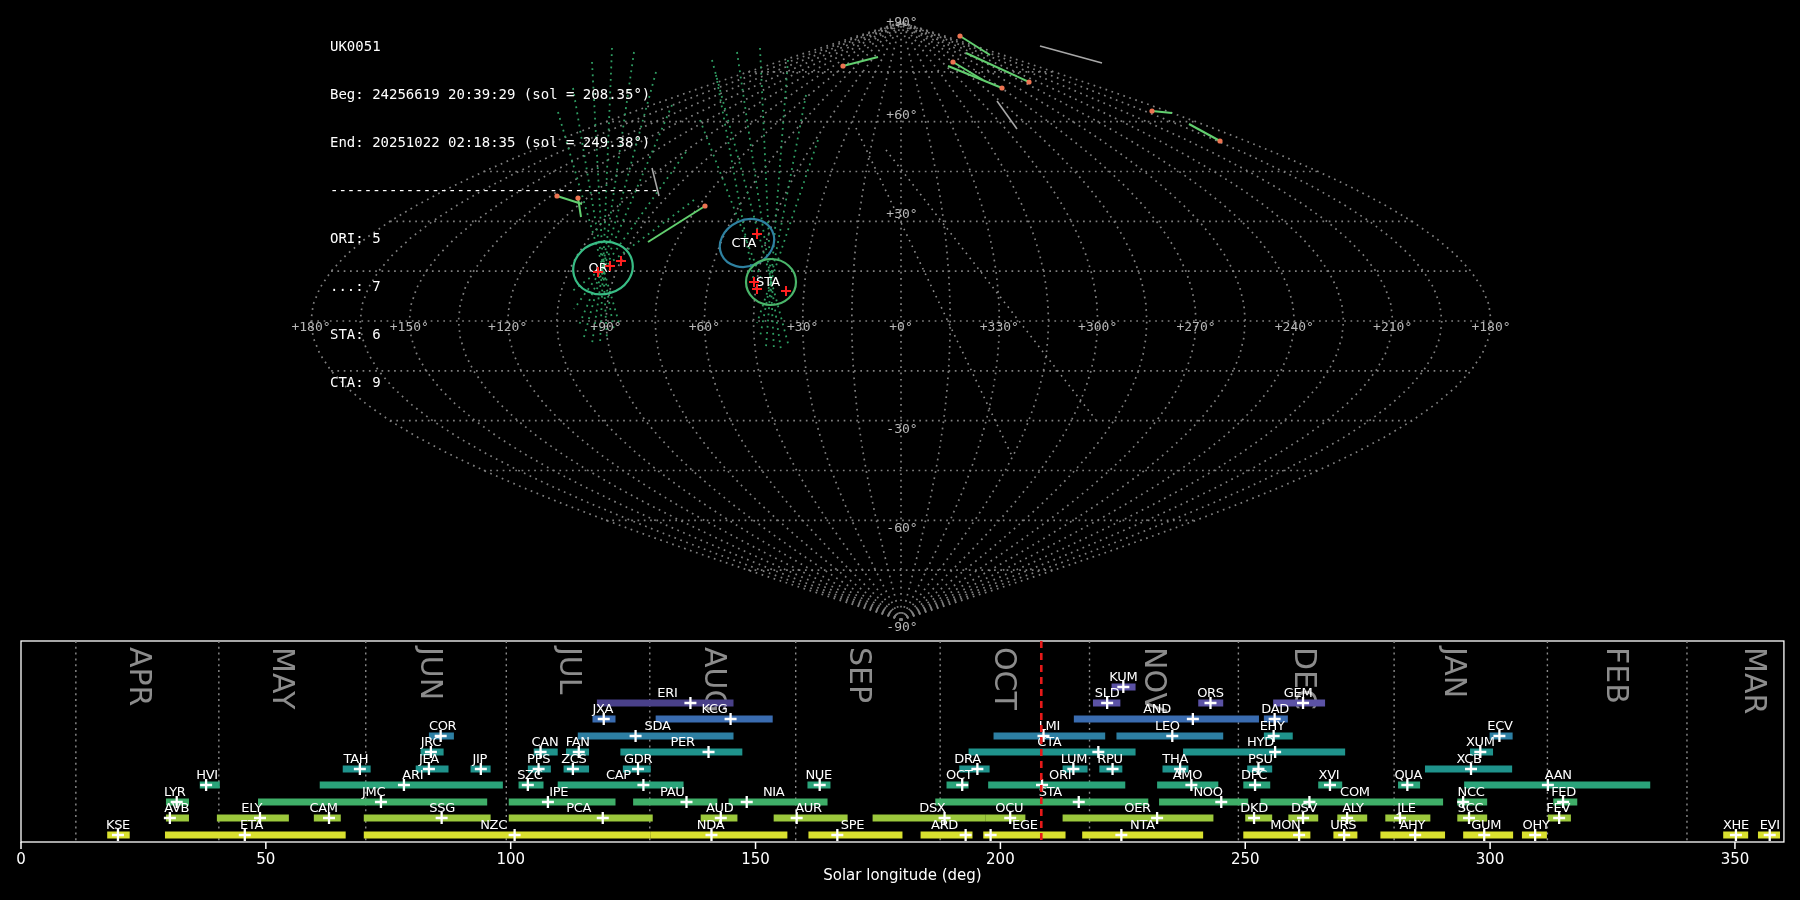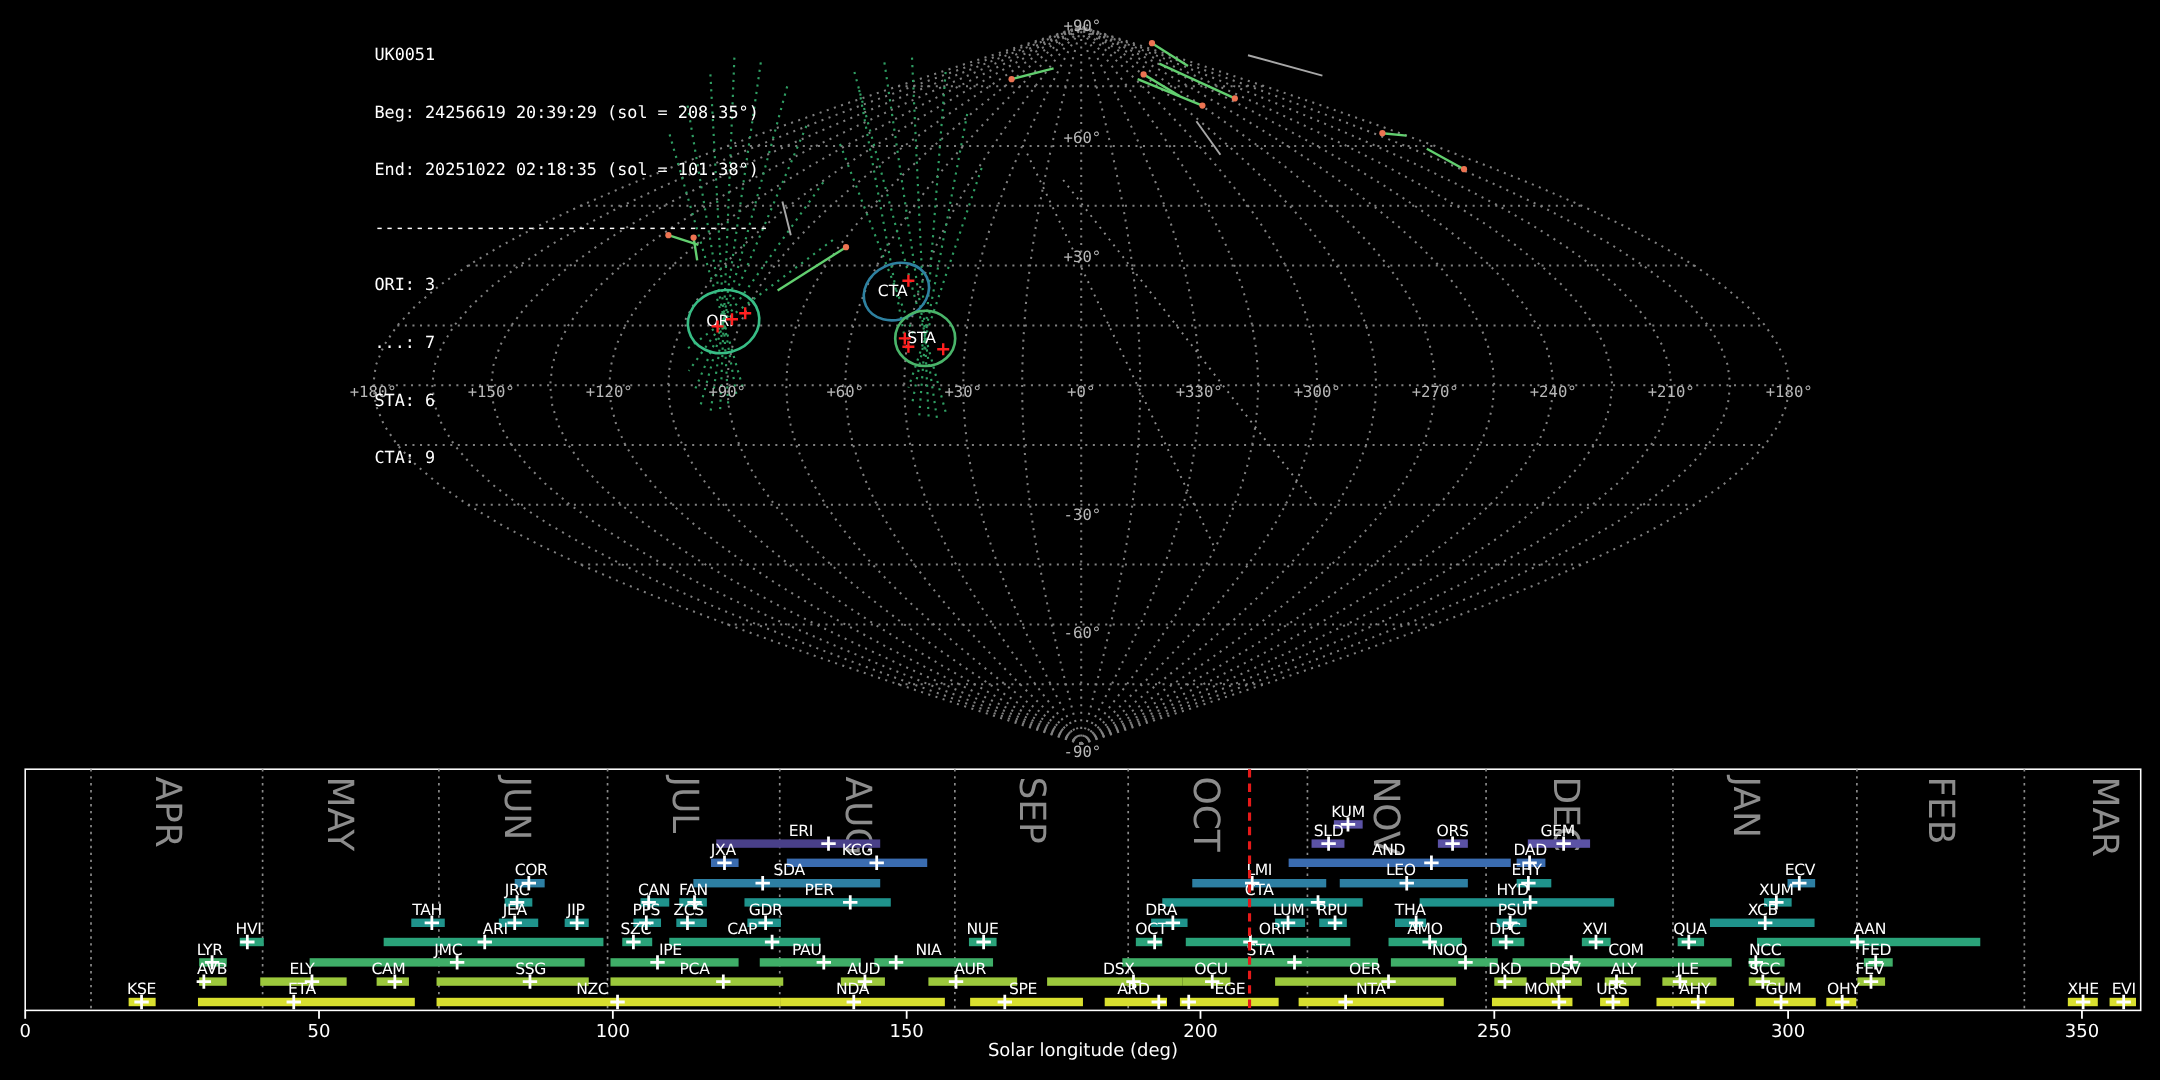--- a/index.html
+++ b/index.html
@@ -1,16 +1,16 @@
 <!DOCTYPE html>
 <html><head>
 <meta charset="utf-8">
 <style>
   html,body{margin:0;padding:0;background:#000;width:1800px;height:900px;overflow:hidden}
-  #info{position:absolute;left:312px;top:6px;color:#fff;font:14px/16px "DejaVu Sans Mono",monospace;white-space:pre}
+  #info{position:absolute;left:330px;top:6px;color:#fff;font:14px/16px "DejaVu Sans Mono",monospace;white-space:pre}
   #scene{position:absolute;left:0;top:0}
   text{user-select:none}
 </style>
 </head>
 <body>
 
 <svg id="scene" width="1800" height="900">
     <line x1="748.2967633895128" y1="570.1666666666667" x2="1053.7032366104872" y2="570.1666666666667" fill="none" stroke="#808080" stroke-width="1.7" stroke-dasharray="1.7 4.6"></line>
     <line x1="606" y1="520.3333333333334" x2="1196" y2="520.3333333333334" fill="none" stroke="#808080" stroke-width="1.7" stroke-dasharray="1.7 4.6"></line>
     <line x1="483.80699909993695" y1="470.5" x2="1318.193000900063" y2="470.5" fill="none" stroke="#808080" stroke-width="1.7" stroke-dasharray="1.7 4.6"></line>
@@ -423,19 +423,19 @@
     <line x1="1490.1000000000001" y1="842" x2="1490.1000000000001" y2="849" stroke="#fff" stroke-width="1.5"></line>
     <text x="1490.1000000000001" y="864" fill="#fff" font-family="&quot;DejaVu Sans&quot;,sans-serif" font-size="15" text-anchor="middle">300</text>
     <line x1="1734.95" y1="842" x2="1734.95" y2="849" stroke="#fff" stroke-width="1.5"></line>
     <text x="1734.95" y="864" fill="#fff" font-family="&quot;DejaVu Sans&quot;,sans-serif" font-size="15" text-anchor="middle">350</text>
     <text x="902.46" y="880" fill="#fff" font-family="&quot;DejaVu Sans&quot;,sans-serif" font-size="15" text-anchor="middle">Solar longitude (deg)</text>
   </svg>
 
 <div id="info">
   <div>UK0051</div>
   <div>Beg: 24256619 20:39:29 (sol = 208.35°)</div>
-  <div>End: 20251022 02:18:35 (sol = 101.38°)</div>
+  <div>End: 20251022 02:18:35 (sol = 249.38°)</div>
   <div>---------------------------------------</div>
-  <div>ORI: 3</div>
+  <div>ORI: 5</div>
   <div>...: 7</div>
   <div>STA: 6</div>
   <div>CTA: 9</div>
 </div>
 
 </body></html>

